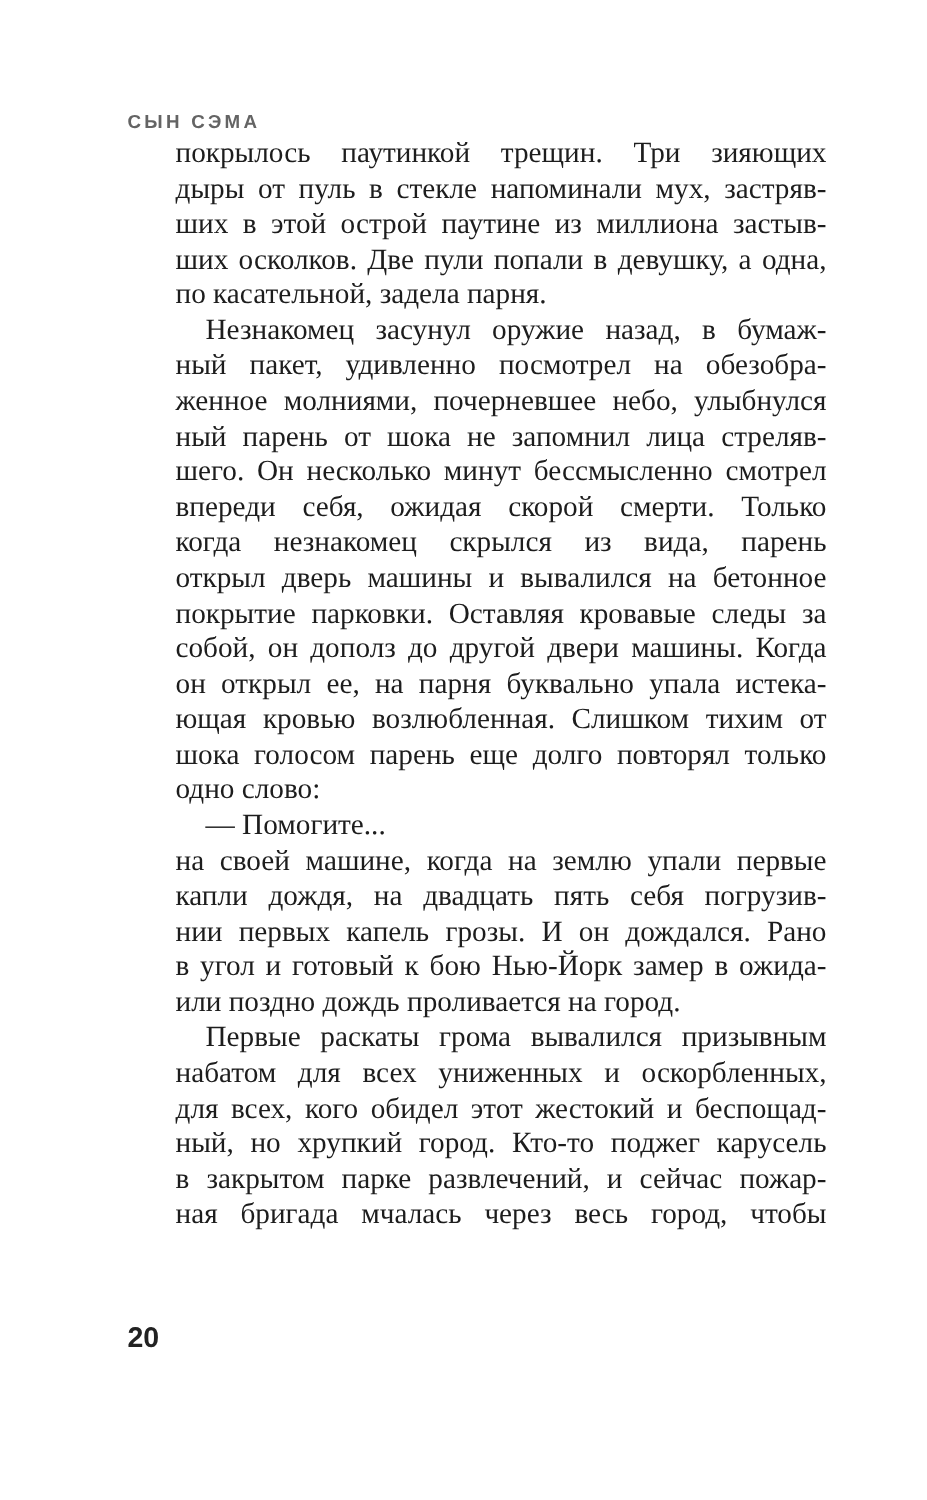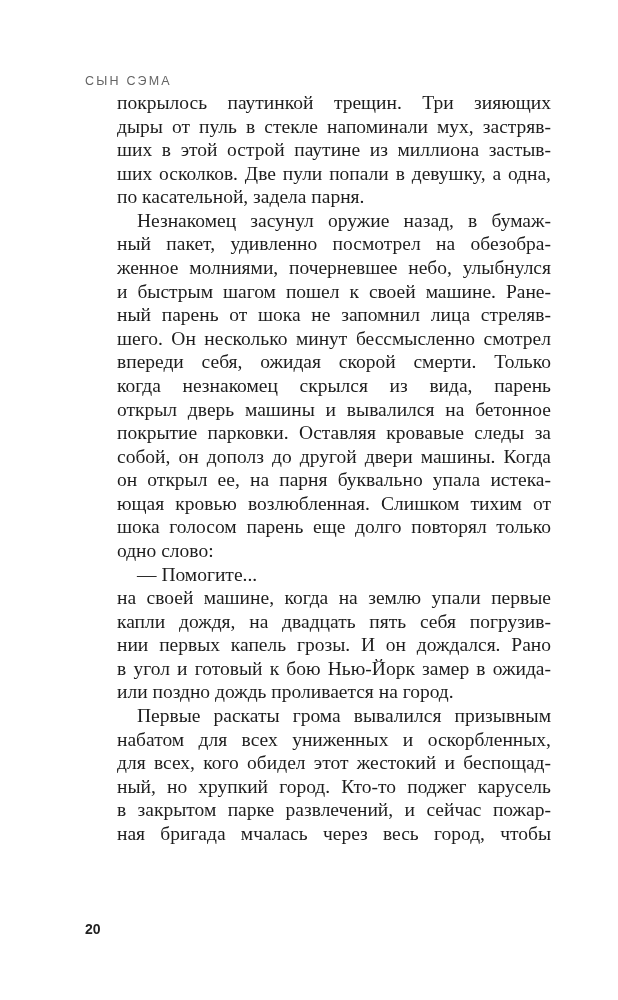--- a/index.html
+++ b/index.html
@@ -14,21 +14,21 @@
     background: var(--bg, #ffffff);
     overflow: hidden;
     font-family: "Liberation Serif", serif;
   }
   .running-head {
     position: absolute;
     left: 85px;
     top: 74px;
     font-family: "Liberation Sans", sans-serif;
     font-size: 12.5px;
-    font-weight: 400;
+    font-weight: 700;
     letter-spacing: 2.2px;
     color: var(--header-color, #646464);
     white-space: nowrap;
   }
   .text-block {
     position: absolute;
     left: 117px;
     top: 91px;
     width: 434px;
     font-family: "Liberation Serif", serif;
@@ -49,43 +49,41 @@
     text-align-last: left;
   }
   .line.indent {
     text-indent: 20px;
   }
   .page-number {
     position: absolute;
     left: 85px;
     top: 885px;
     font-family: "Liberation Sans", sans-serif;
-    font-size: 14px;
+    font-size: 19px;
     font-weight: 700;
     color: var(--pagenum-color, #222222);
     line-height: 16px;
-    margin-top: 36px;
   }
 </style>
 </head>
 <body>
 
 <div class="page" style="--bg: #ffffff; --text-color: #1d1d1d; --header-color: #646464; --pagenum-color: #222222;">
   <div class="running-head">СЫН СЭМА</div>
 
   <div class="text-block">
       <div class="line">покрылось паутинкой трещин. Три зияющих</div>
       <div class="line">дыры от пуль в стекле напоминали мух, застряв-</div>
       <div class="line">ших в этой острой паутине из миллиона застыв-</div>
       <div class="line">ших осколков. Две пули попали в девушку, а одна,</div>
       <div class="line no-fill">по касательной, задела парня.</div>
       <div class="line indent">Незнакомец засунул оружие назад, в бумаж-</div>
       <div class="line">ный пакет, удивленно посмотрел на обезобра-</div>
       <div class="line">женное молниями, почерневшее небо, улыбнулся</div>
-      <div class="line">и быстрым шагом пошел к своей машине. Ране-</div>
       <div class="line">ный парень от шока не запомнил лица стреляв-</div>
       <div class="line">шего. Он несколько минут бессмысленно смотрел</div>
       <div class="line">впереди себя, ожидая скорой смерти. Только</div>
       <div class="line">когда незнакомец скрылся из вида, парень</div>
       <div class="line">открыл дверь машины и вывалился на бетонное</div>
       <div class="line">покрытие парковки. Оставляя кровавые следы за</div>
       <div class="line">собой, он дополз до другой двери машины. Когда</div>
       <div class="line">он открыл ее, на парня буквально упала истека-</div>
       <div class="line">ющая кровью возлюбленная. Слишком тихим от</div>
       <div class="line">шока голосом парень еще долго повторял только</div>

